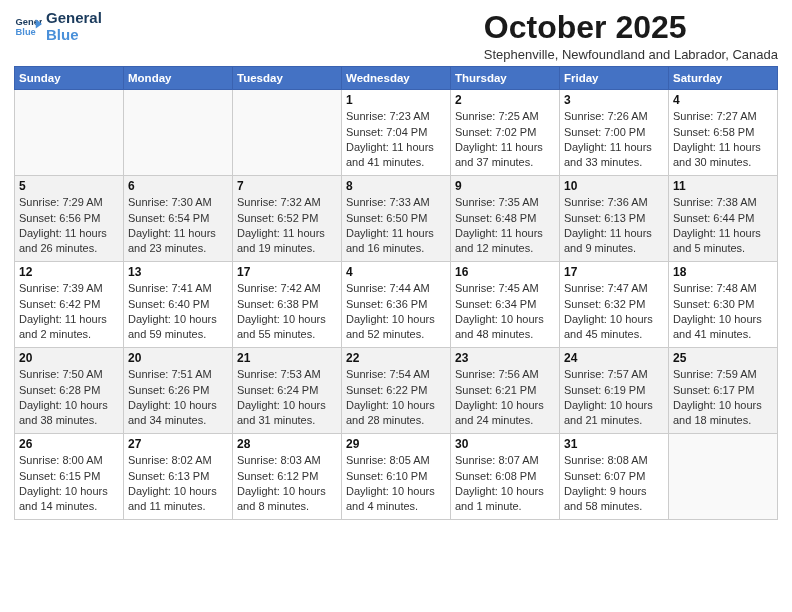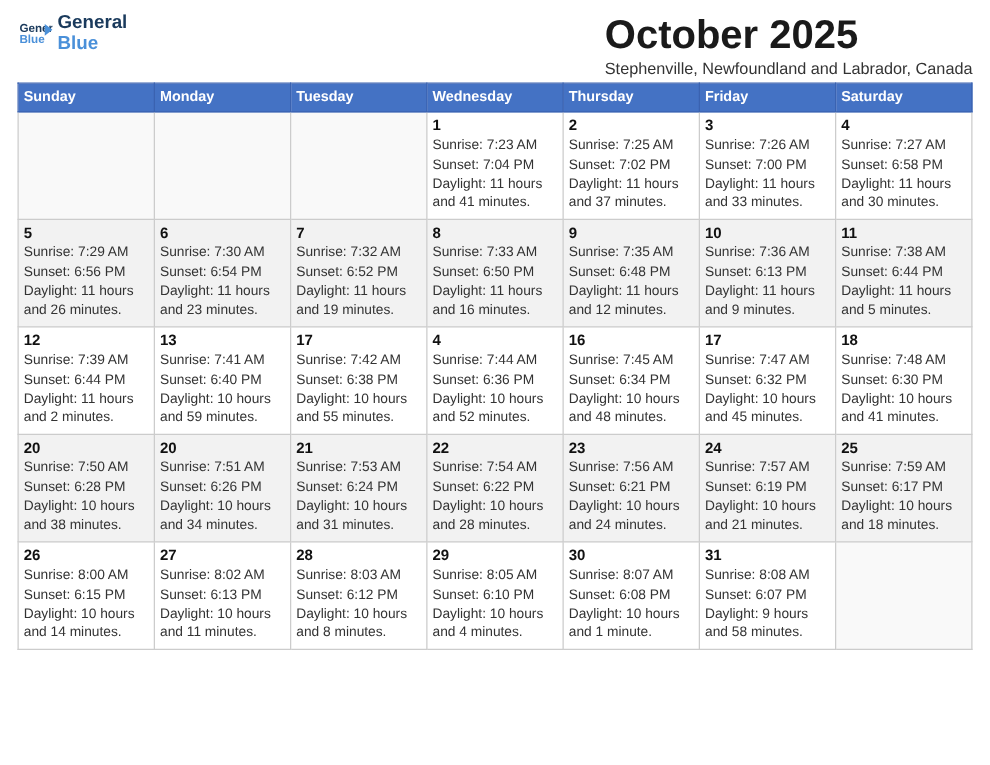--- a/index.html
+++ b/index.html
@@ -214,21 +214,21 @@
             <div class="day-info">Sunrise: 7:38 AM
 Sunset: 6:44 PM
 Daylight: 11 hours
 and 5 minutes.</div>
           </td>
         </tr>
         <tr>
           <td>
             <span class="day-number">12</span>
             <div class="day-info">Sunrise: 7:39 AM
-Sunset: 6:44 PM
+Sunset: 6:42 PM
 Daylight: 11 hours
 and 2 minutes.</div>
           </td>
           <td>
             <span class="day-number">13</span>
             <div class="day-info">Sunrise: 7:41 AM
 Sunset: 6:40 PM
 Daylight: 10 hours
 and 59 minutes.</div>
           </td>

